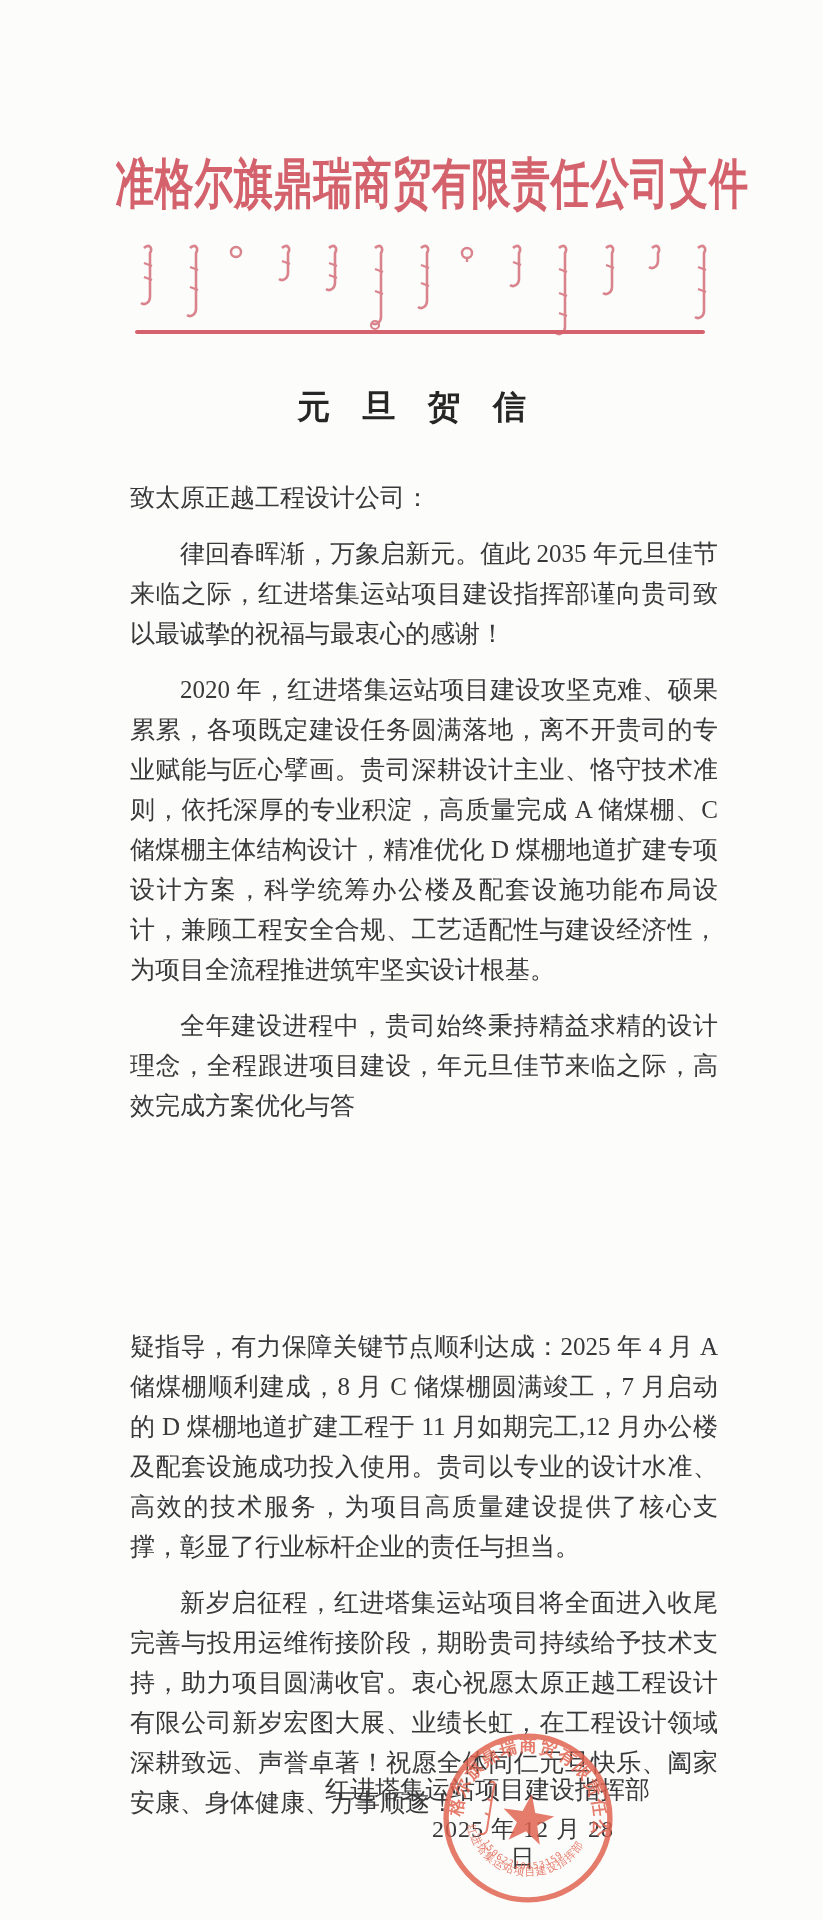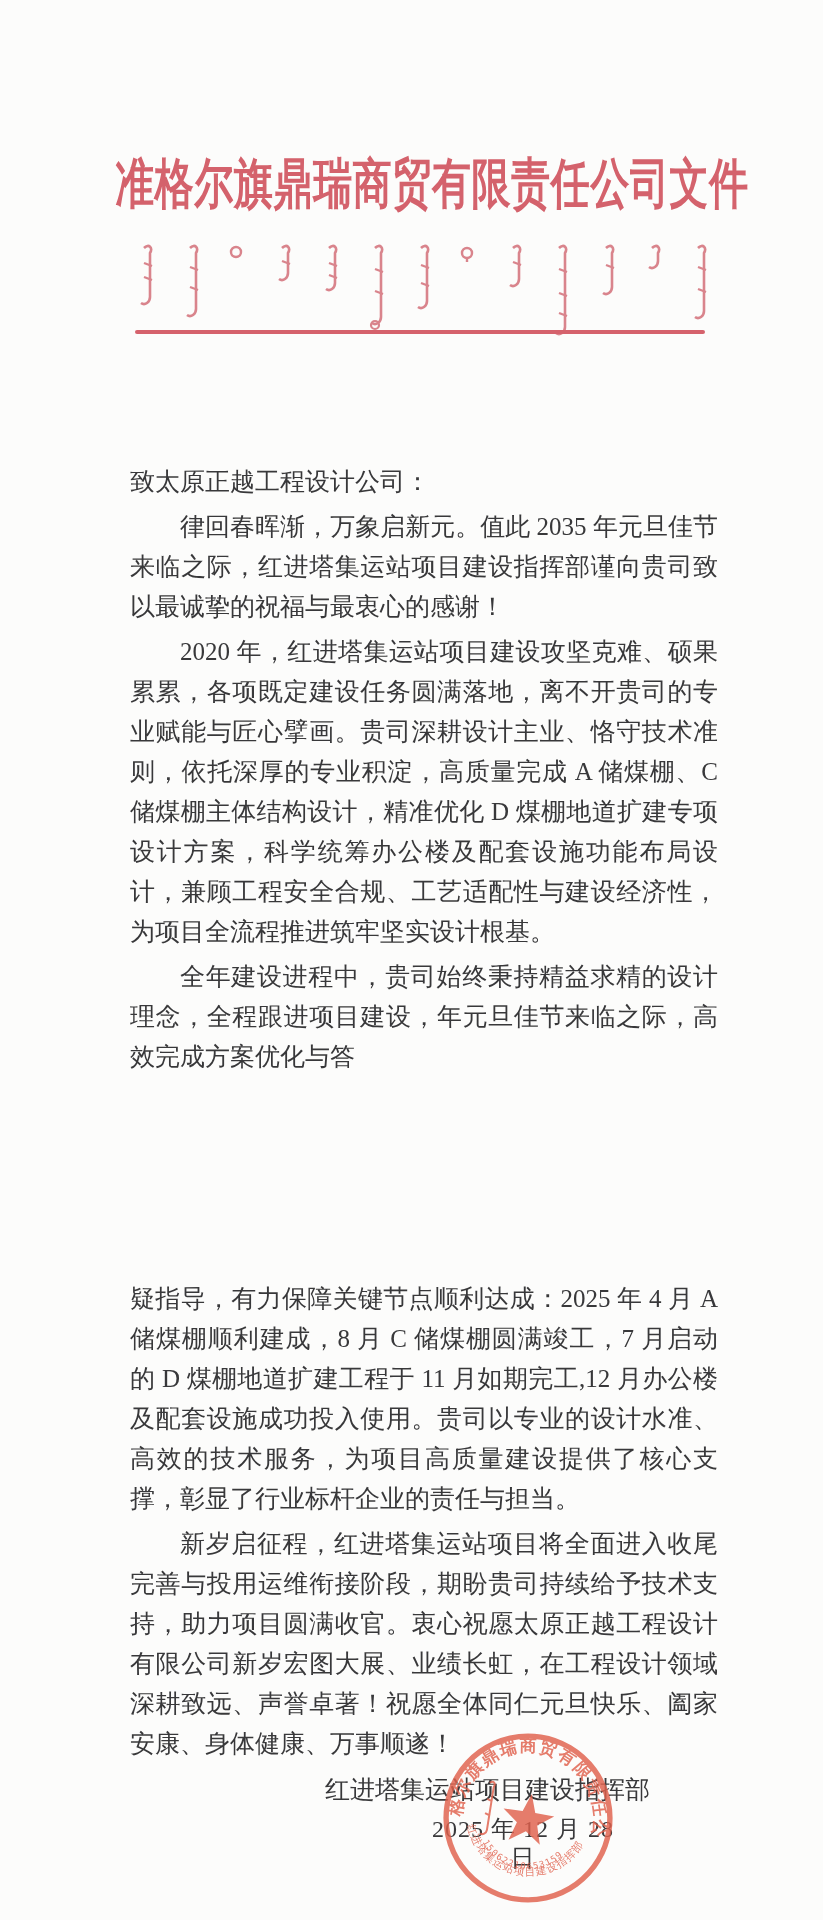--- a/index.html
+++ b/index.html
@@ -31,24 +31,24 @@
   .letter-title{
     position:absolute;top:385px;left:0;right:0;
     text-align:center;font-size:33px;font-weight:bold;color:#262626;
     letter-spacing:12px;padding-left:12px;
   }
   .body-block{
     position:absolute;left:130px;width:588px;
     font-size:25px;line-height:40px;color:#38383a;
     text-align:justify;
   }
-  .body-block p{margin:0 0 5px 0;text-indent:2em;}
+  .body-block p{margin:16px 0 5px 0;text-indent:2em;}
   .body-block p.no-indent{text-indent:0;}
   #page1-text{top:462px;}
-  #page2-text{top:1279px;}
+  #page2-text{top:1311px;}
   .signature-line{
     position:absolute;top:1770px;left:130px;width:588px;
     font-size:25px;line-height:40px;color:#38383a;
     text-align:right;padding-right:68px;box-sizing:border-box;
   }
   .date-line{
     position:absolute;top:1815px;left:428px;width:190px;
     font-size:24px;line-height:29px;color:#38383a;
     text-align:center;letter-spacing:1px;
   }
@@ -121,20 +121,21 @@
       </svg>
     <svg width="22" height="84" viewBox="0 0 22 84">
         <path d="M11,5 c5,-5 9,0 6,5 v58 c0,5 -5,9 -9,6" fill="none" stroke="#d9848c" stroke-width="2.6"></path>
         <path d="M11,24 l8,3" stroke="#d9848c" stroke-width="2.4"></path>
         <path d="M11,46 l8,3" stroke="#d9848c" stroke-width="2.4"></path>
       </svg>
   </div>
 
   <div class="red-divider"></div>
 
+  <div class="letter-title">元 旦 贺 信</div>
 
   <div class="body-block" id="page1-text">
     <p class="no-indent">致太原正越工程设计公司：</p>
     <p>律回春晖渐，万象启新元。值此 2035 年元旦佳节来临之际，红进塔集运站项目建设指挥部谨向贵司致以最诚挚的祝福与最衷心的感谢！</p>
     <p>2020 年，红进塔集运站项目建设攻坚克难、硕果累累，各项既定建设任务圆满落地，离不开贵司的专业赋能与匠心擘画。贵司深耕设计主业、恪守技术准则，依托深厚的专业积淀，高质量完成 A 储煤棚、C 储煤棚主体结构设计，精准优化 D 煤棚地道扩建专项设计方案，科学统筹办公楼及配套设施功能布局设计，兼顾工程安全合规、工艺适配性与建设经济性，为项目全流程推进筑牢坚实设计根基。</p>
     <p>全年建设进程中，贵司始终秉持精益求精的设计理念，全程跟进项目建设，年元旦佳节来临之际，高效完成方案优化与答</p>
   </div>
 
   <div class="body-block" id="page2-text">
     <p class="no-indent">疑指导，有力保障关键节点顺利达成：2025 年 4 月 A 储煤棚顺利建成，8 月 C 储煤棚圆满竣工，7 月启动的 D 煤棚地道扩建工程于 11 月如期完工,12 月办公楼及配套设施成功投入使用。贵司以专业的设计水准、高效的技术服务，为项目高质量建设提供了核心支撑，彰显了行业标杆企业的责任与担当。</p>

